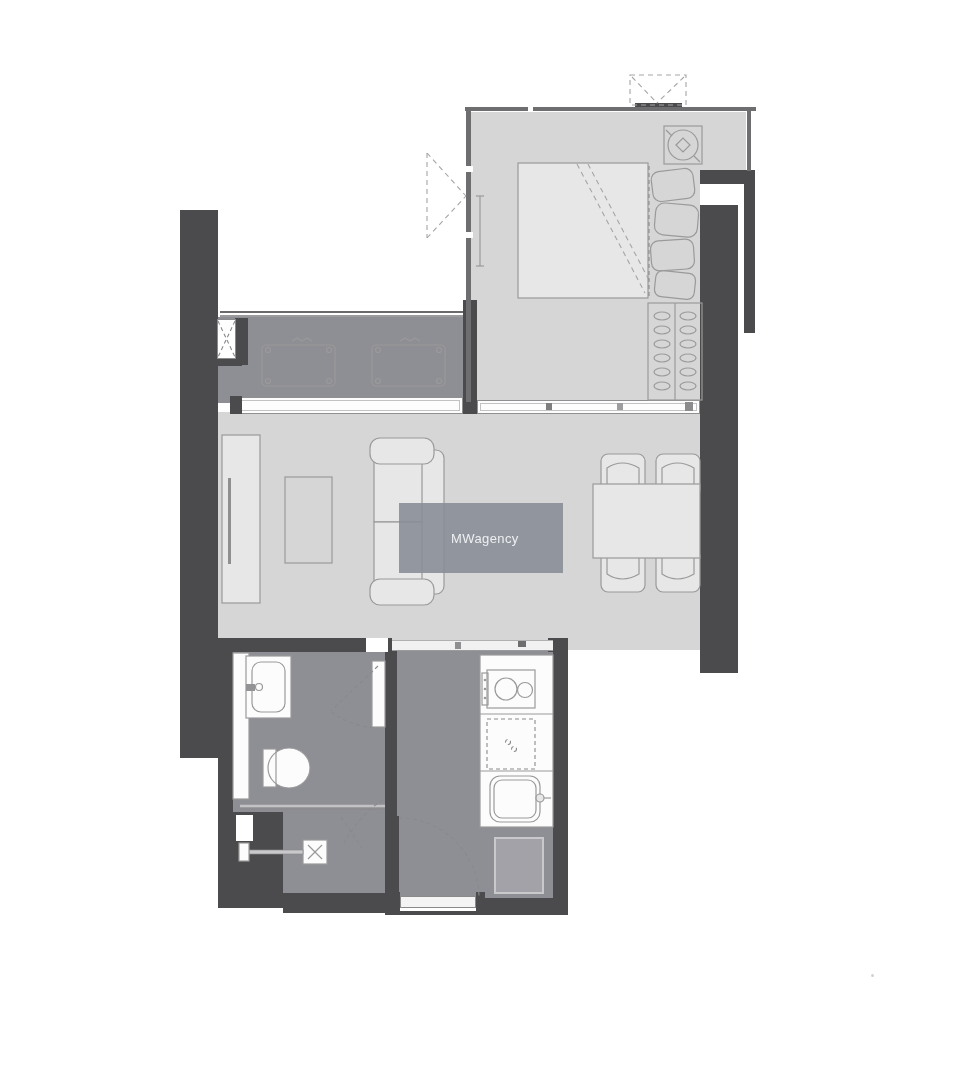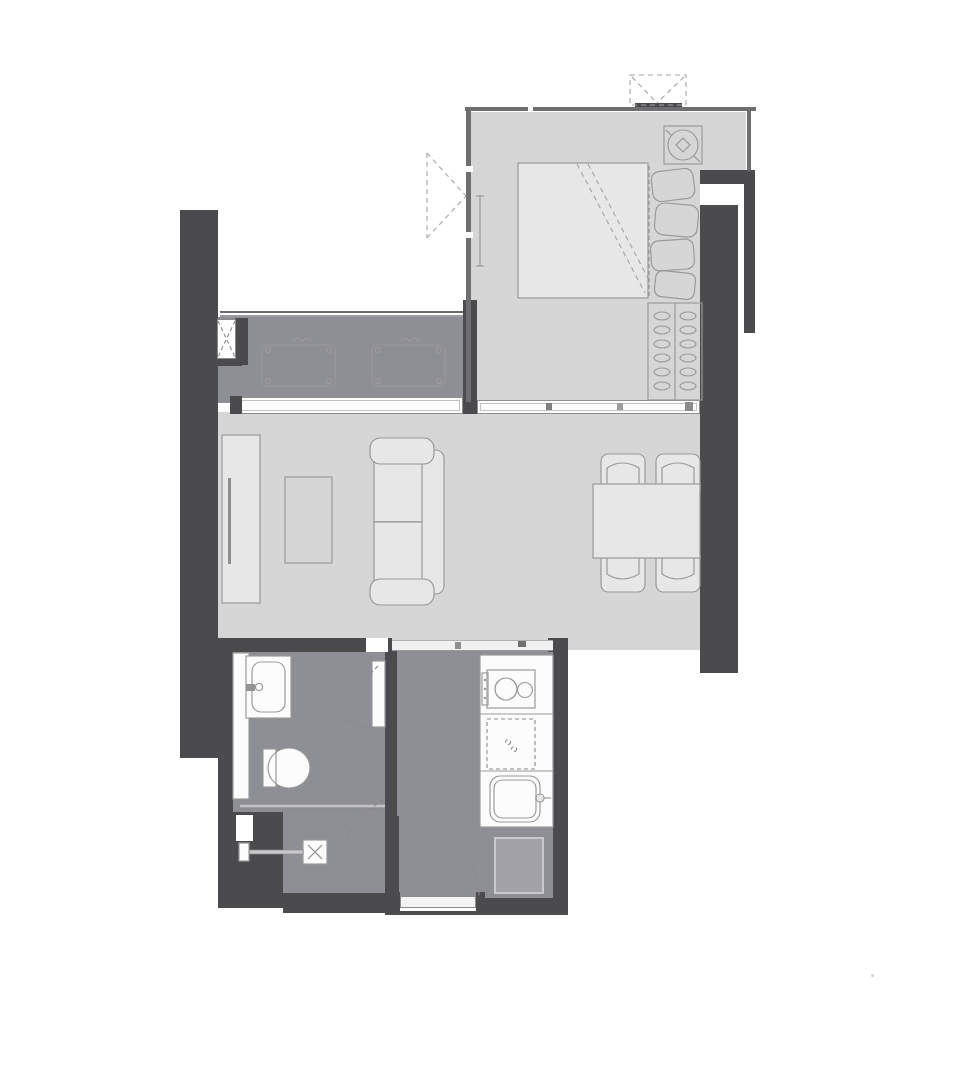--- a/index.html
+++ b/index.html
@@ -273,16 +273,19 @@
         <rect class="o" x="490" y="776" width="50" height="46" rx="10"></rect>
         <rect class="o" x="494" y="780" width="42" height="38" rx="8" stroke="#b5b5b7"></rect>
         <circle class="of" cx="540" cy="798" r="4" fill="#dedede"></circle>
         <line class="o" x1="544" y1="798" x2="551" y2="798"></line>
       </g>
       <rect x="495" y="838" width="48" height="55" fill="#a2a2a8" stroke="#c9c9cb" stroke-width="2"></rect>
       <path class="dashd" d="M399,818 A80,80 0 0 1 479,898"></path>
     </g>
   </svg>
 
+  <div id="watermark" class="abs" style="left:399px;top:503px;width:164px;height:70px;">
+    <span>MWagency</span>
+  </div>
 
   <div class="abs speck" style="left:871px;top:974px;"></div>
 
 </div>
 
 </body></html>

